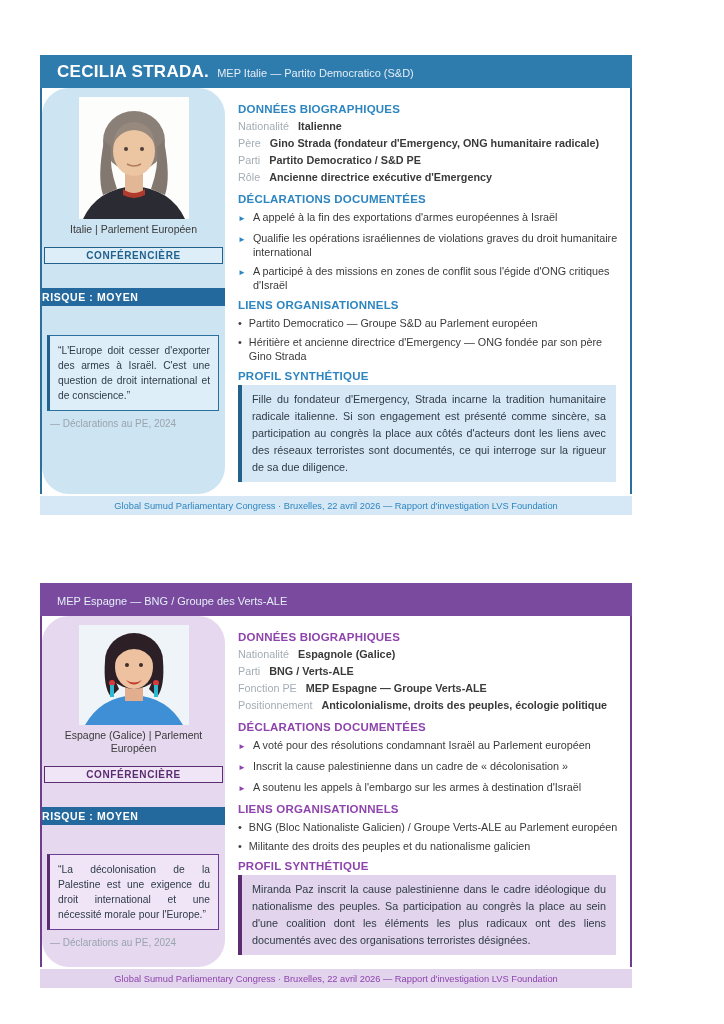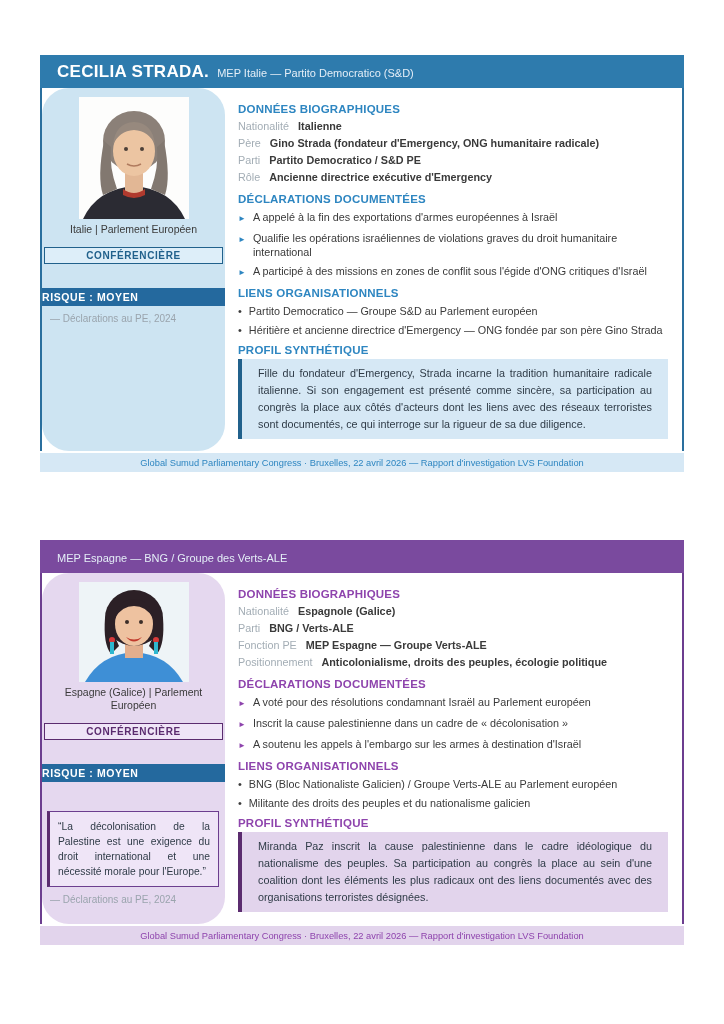--- a/index.html
+++ b/index.html
@@ -3,21 +3,21 @@
 <meta charset="utf-8">
 <style>
   * { margin:0; padding:0; box-sizing:border-box; }
   html,body { background:#ffffff; }
   body {
     width:724px; height:1024px;
     font-family:"Liberation Sans", sans-serif;
     padding:55px 40px 0 40px;
     color:#333;
   }
-  .card { width:644px; }
+  .card { width:592px; }
   .card + .card { margin-top:68px; }
 
   
   .theme-blue {
     --hdr:#2e7bad; --dark:#21618c; --mid:#2e86c1;
     --panel:#cde4f2; --panel-light:#ddeef9; --box:#d6e8f5;
     --border:#2a6f9e;
   }
   .theme-purple {
     --hdr:#7a4a9e; --dark:#5b2c6f; --mid:#8e44ad;
@@ -90,21 +90,21 @@
   .decl-row, .link-row {
     font-size:10.8px; line-height:14px; margin:5px 0;
     display:flex; align-items:baseline; color:#3a3a3a;
   }
   .decl-row { font-weight:500; }
   .tri { color:var(--mid); font-size:8px; margin-right:7px; flex:none; }
   .dot { color:#3a3a3a; font-size:11px; margin-right:7px; flex:none; }
 
   .profile-box {
     background:var(--box); border-left:4px solid var(--dark);
-    padding:6px 16px; margin:2px 4px 4px 0;
+    padding:6px 10px; margin:2px 4px 4px 0;
     font-size:10.8px; line-height:17px; text-align:justify; color:#2f3b47;
   }
 
   
   .card-footer {
     background:var(--box); color:var(--mid);
     font-size:9.3px; text-align:center; padding:5px 0 4px 0;
     margin-top:2px;
   }
 </style>
@@ -131,20 +131,23 @@
           <path d="M34,48 Q36,26 55,25 Q74,26 76,48 Q70,34 55,33 Q40,34 34,48 Z" fill="#97897e"></path>
           <circle cx="47" cy="52" r="2" fill="#4c4038"></circle>
           <circle cx="63" cy="52" r="2" fill="#4c4038"></circle>
           <path d="M48,67 Q55,71 62,67" stroke="#b07b5e" stroke-width="1.5" fill="none"></path>
           <path d="M44,92 Q55,100 66,92 L66,98 Q55,104 44,98 Z" fill="#b03a2e"></path>
         </svg>
       </div>
       <div class="photo-caption">Italie | Parlement Européen</div>
       <div class="role-badge">CONFÉRENCIÈRE</div>
       <div class="risk-badge">RISQUE : MOYEN</div>
+      <div class="quote-box">
+        <p>“L'Europe doit cesser d'exporter des armes à Israël. C'est une question de droit international et de conscience.”</p>
+      </div>
       <div class="quote-attr">— Déclarations au PE, 2024</div>
     </aside>
 
     <section class="right-col">
       <h3 class="section-title">DONNÉES BIOGRAPHIQUES</h3>
       <div class="bio-row">
         <span class="bio-label">Nationalité</span><span class="bio-value">Italienne</span>
       </div>
       <div class="bio-row">
         <span class="bio-label">Père</span><span class="bio-value">Gino Strada (fondateur d'Emergency, ONG humanitaire radicale)</span>

